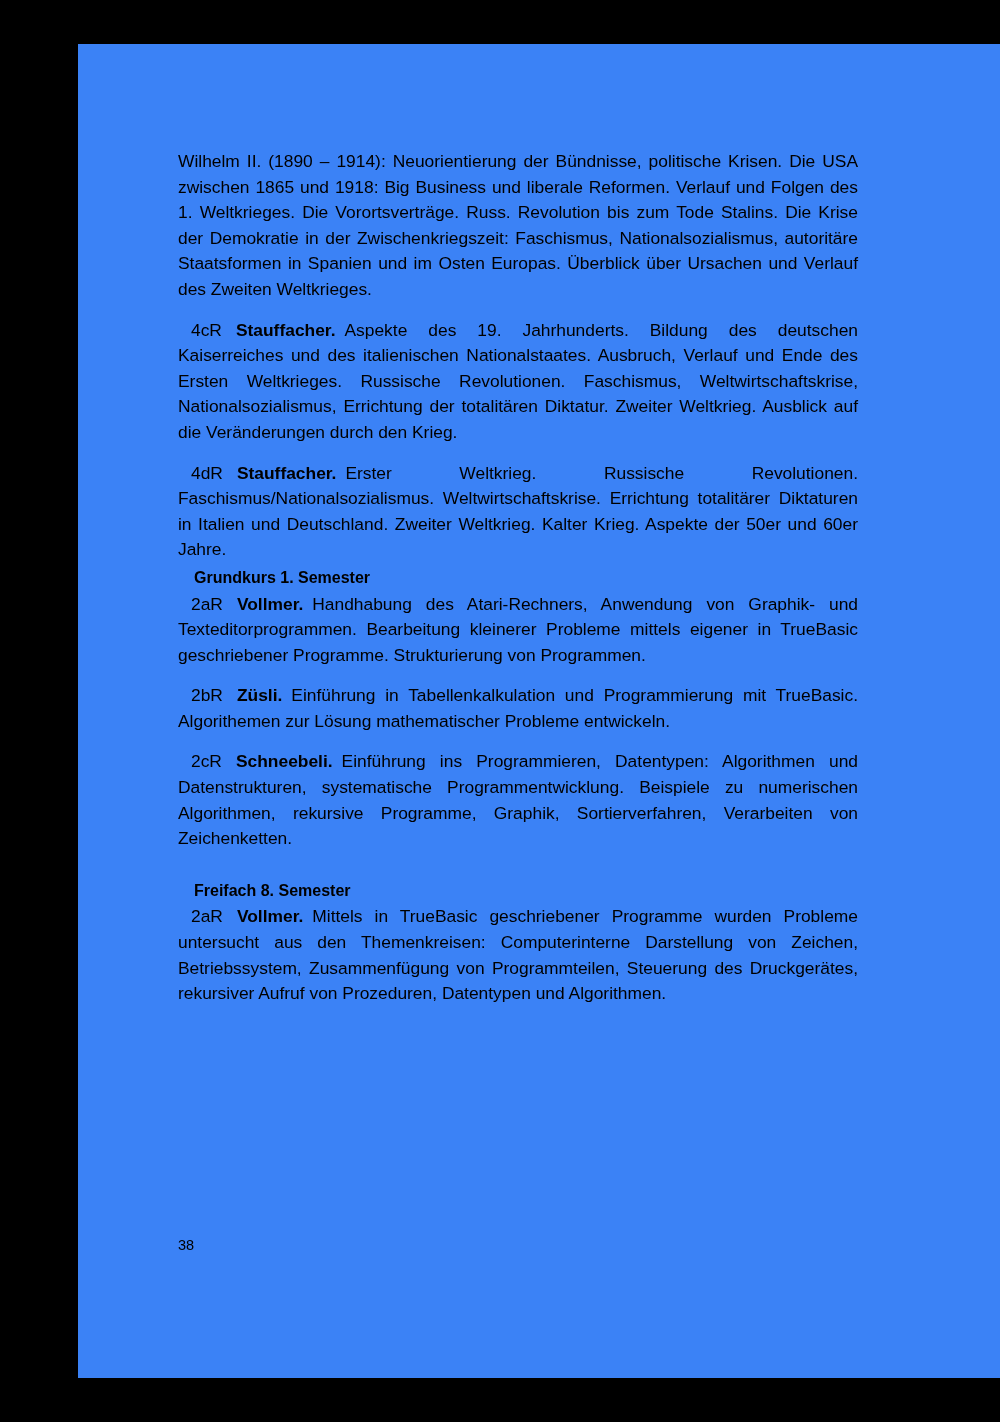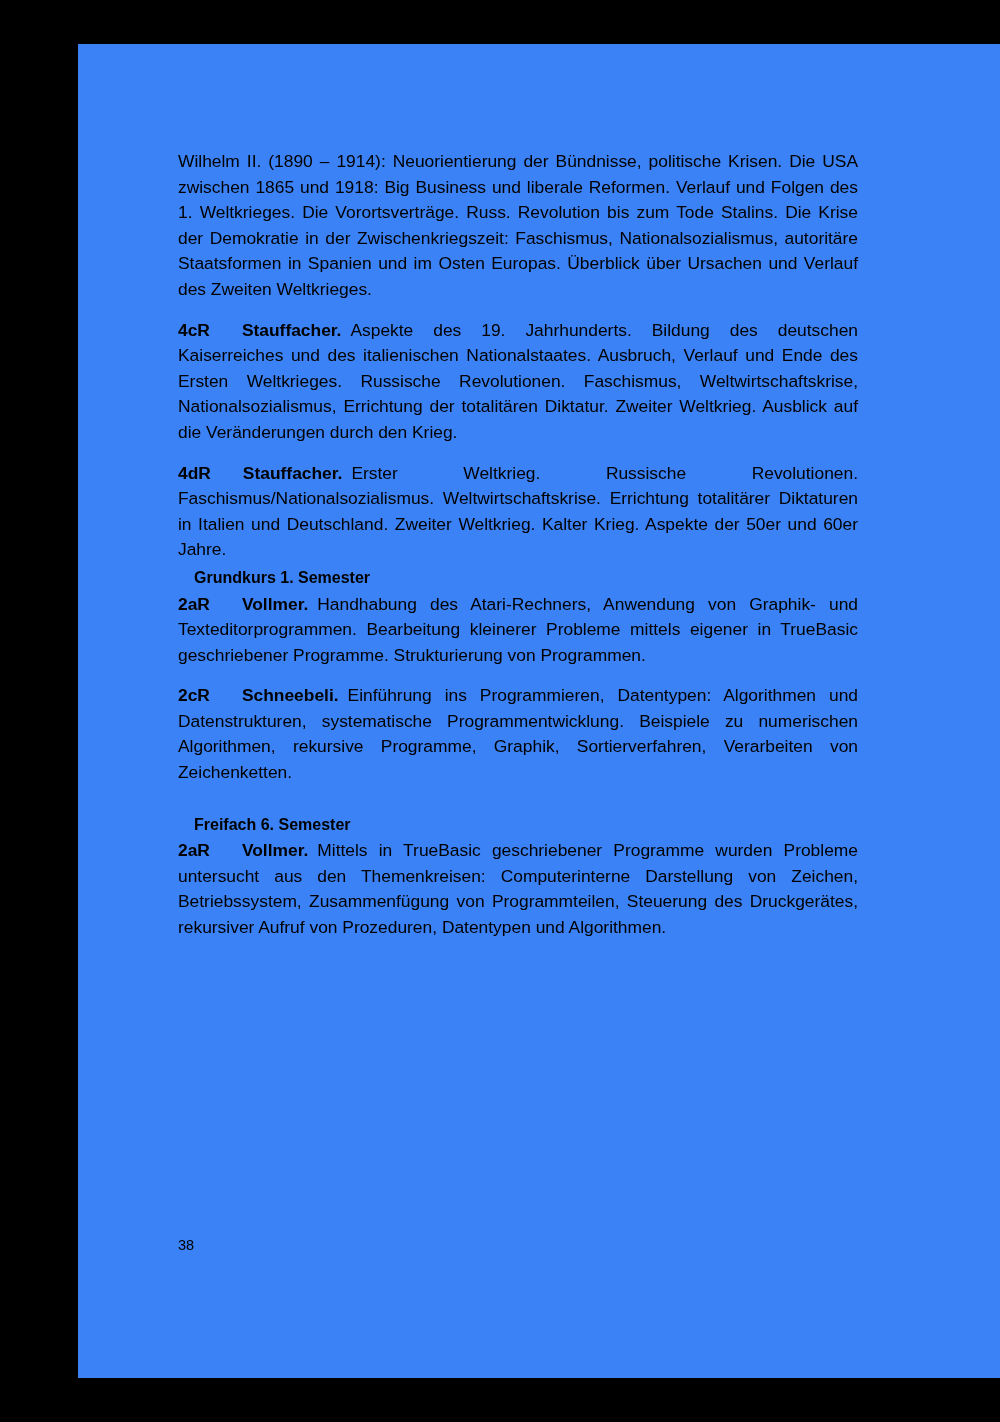--- a/index.html
+++ b/index.html
@@ -32,25 +32,26 @@
     line-height: 25.6px;
     color: #000000;
     text-align: justify;
     margin: 0 0 2px 0;
     hyphens: manual;
   }
   .para.gap {
     margin-top: 15px;
   }
   .code {
-    font-weight: bold;
+    font-weight: normal;
+    margin-left: 13px;
   }
   .name {
     font-weight: bold;
-    margin-left: 32px;
+    margin-left: 14px;
   }
   .after-name {
     margin-left: 9px;
   }
   .section-title {
     font-size: 17.4px;
     line-height: 25.6px;
     font-weight: bold;
     color: #000000;
     margin: 26px 0 6px 0;
@@ -89,26 +90,29 @@
       <span class="code">4dR</span><span class="name">Stauffacher.</span><span class="after-name">Erster Weltkrieg. Russische Revolutionen. Faschismus/Nationalsozialismus. Weltwirtschaftskrise. Errichtung totalitärer Diktaturen in Italien und Deutschland. Zweiter Weltkrieg. Kalter Krieg. Aspekte der 50er und 60er Jahre.</span>
     </p>
 
 
     <h3 class="sub-title">Grundkurs 1. Semester</h3>
 
     <p class="para">
       <span class="code">2aR</span><span class="name">Vollmer.</span><span class="after-name">Handhabung des Atari-Rechners, Anwendung von Graphik- und Texteditorprogrammen. Bearbeitung kleinerer Probleme mittels eigener in TrueBasic geschriebener Programme. Strukturierung von Programmen.</span>
     </p>
 
+    <p class="para gap">
+      <span class="code">2bR</span><span class="name">Züsli.</span><span class="after-name">Einführung in Tabellenkalkulation und Programmierung mit TrueBasic. Algorithemen zur Lösung mathematischer Probleme entwickeln.</span>
+    </p>
 
     <p class="para gap">
       <span class="code">2cR</span><span class="name">Schneebeli.</span><span class="after-name">Einführung ins Programmieren, Datentypen: Algorithmen und Datenstrukturen, systematische Programmentwicklung. Beispiele zu numerischen Algorithmen, rekursive Programme, Graphik, Sortierverfahren, Verarbeiten von Zeichenketten.</span>
     </p>
 
-    <h3 class="sub-title" style="margin-top:26px;">Freifach 6. Semester</h3>
+    <h3 class="sub-title" style="margin-top:26px;">Freifach 8. Semester</h3>
 
     <p class="para">
       <span class="code">2aR</span><span class="name">Vollmer.</span><span class="after-name">Mittels in TrueBasic geschriebener Programme wurden Probleme untersucht aus den Themenkreisen: Computerinterne Darstellung von Zeichen, Betriebssystem, Zusammenfügung von Programmteilen, Steuerung des Druckgerätes, rekursiver Aufruf von Prozeduren, Datentypen und Algorithmen.</span>
     </p>
 
 
   </div>
 
   <div class="folio">38</div>
 

